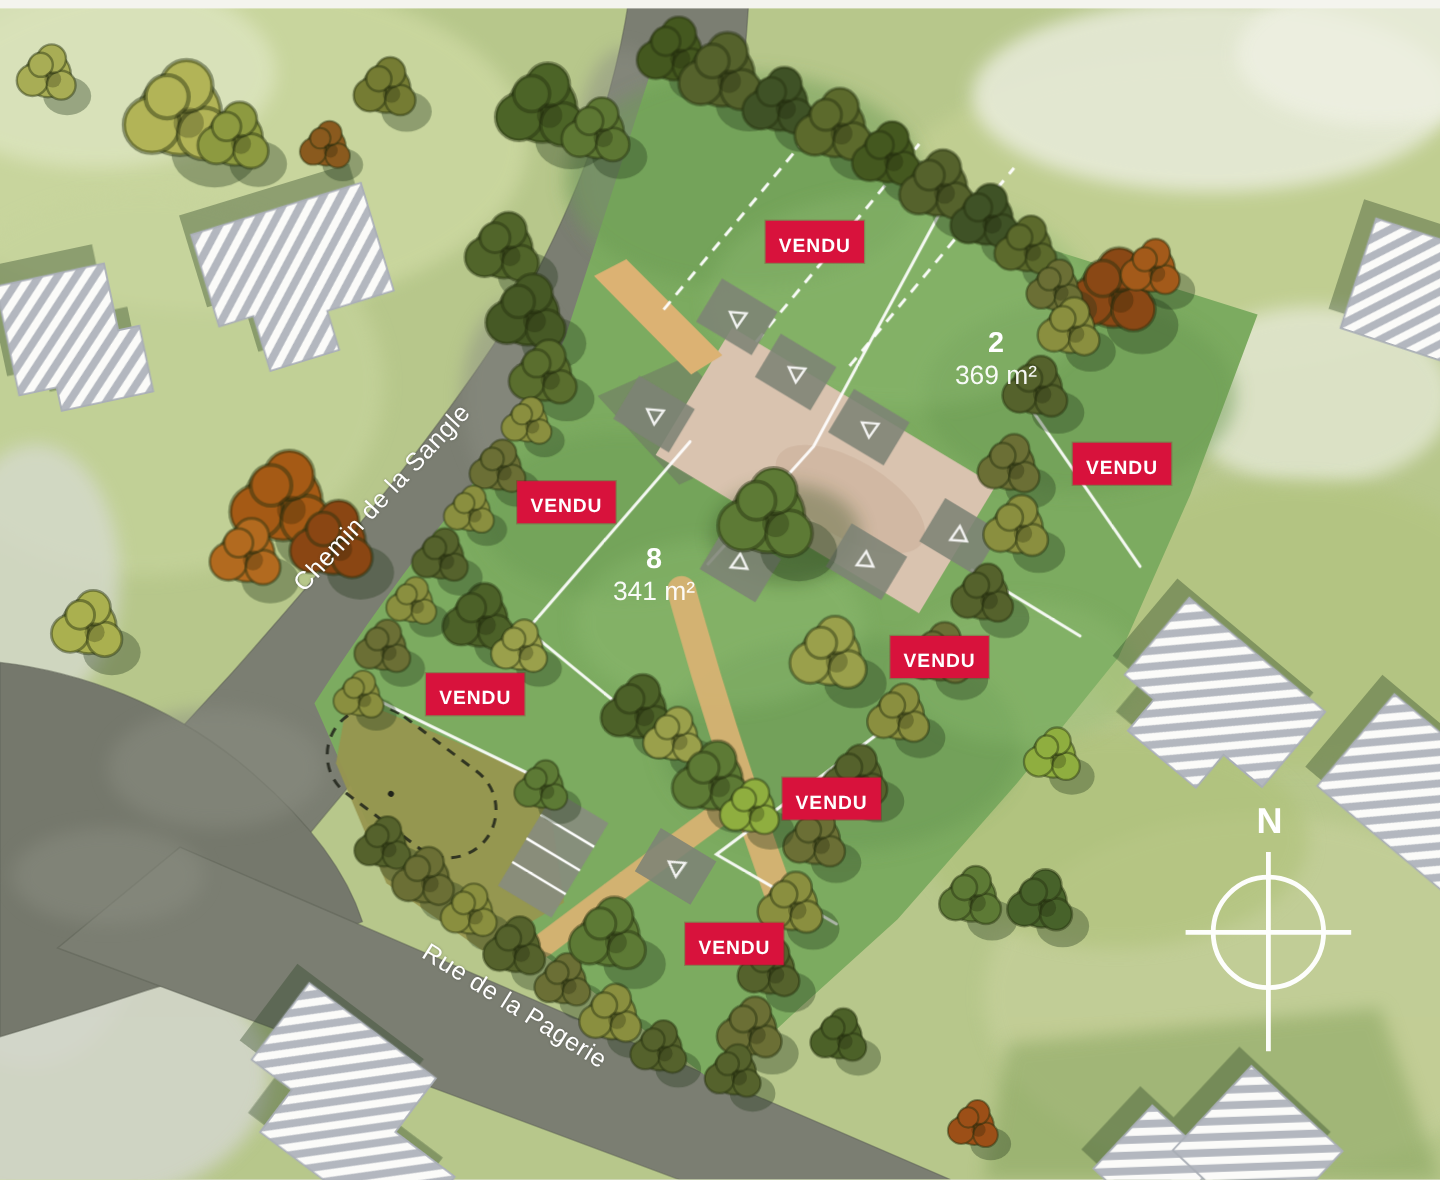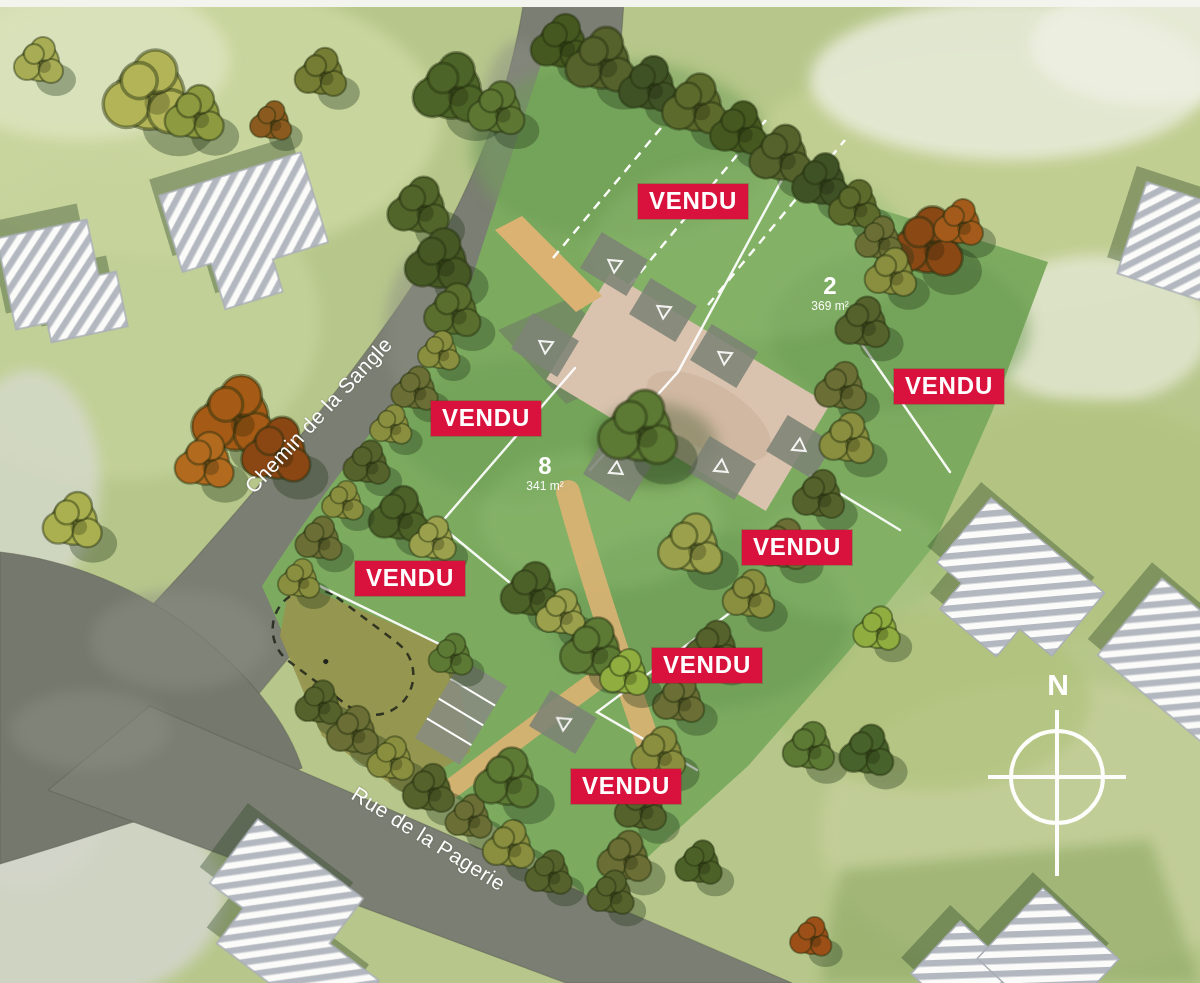--- a/index.html
+++ b/index.html
@@ -6,34 +6,34 @@
   .stage{
     position:relative;width:1200px;height:983px;overflow:hidden;
     font-family:"Liberation Sans",sans-serif;background:#b7c78b;
   }
   .stage svg{position:absolute;left:0;top:0;}
   .overlay{position:absolute;left:0;top:0;width:100%;height:100%;pointer-events:none;}
   .vendu{
     position:absolute;
     background:var(--sold-badge-bg,#d8123c);
     color:var(--sold-badge-text,#ffffff);
-    font-weight:700;font-size:24px;letter-spacing:.8px;
-    padding:3px 11px 4px;white-space:nowrap;
+    font-weight:700;font-size:16px;letter-spacing:.8px;
+    padding:13px 11px 4px;white-space:nowrap;
     box-shadow:0 0 0 1px rgba(150,0,30,.25);
   }
   .street{
     position:absolute;color:#fff;font-size:21px;letter-spacing:.5px;
     white-space:nowrap;transform-origin:0 50%;
     text-shadow:0 0 2px rgba(60,62,55,.45);
   }
   .street.chemin{left:249px;top:478px;transform:rotate(-47deg);}
   .street.pagerie{left:360px;top:782px;transform:rotate(32deg);transform-origin:0 0;}
   .plot-label{position:absolute;width:76px;text-align:center;color:#fff;line-height:1.15;}
   .plot-label .num{font-weight:700;font-size:24px;}
-  .plot-label .area{font-size:12px;opacity:.95;}
+  .plot-label .area{font-size:22px;opacity:.95;}
   .plot-2{left:792px;top:272px;}
   .plot-8{left:507px;top:452px;}
   .compass-n{
     position:absolute;left:1040px;top:668px;width:36px;text-align:center;
     color:#fff;font-size:30px;font-weight:700;
   }
 </style>
 </head>
 <body>
 

